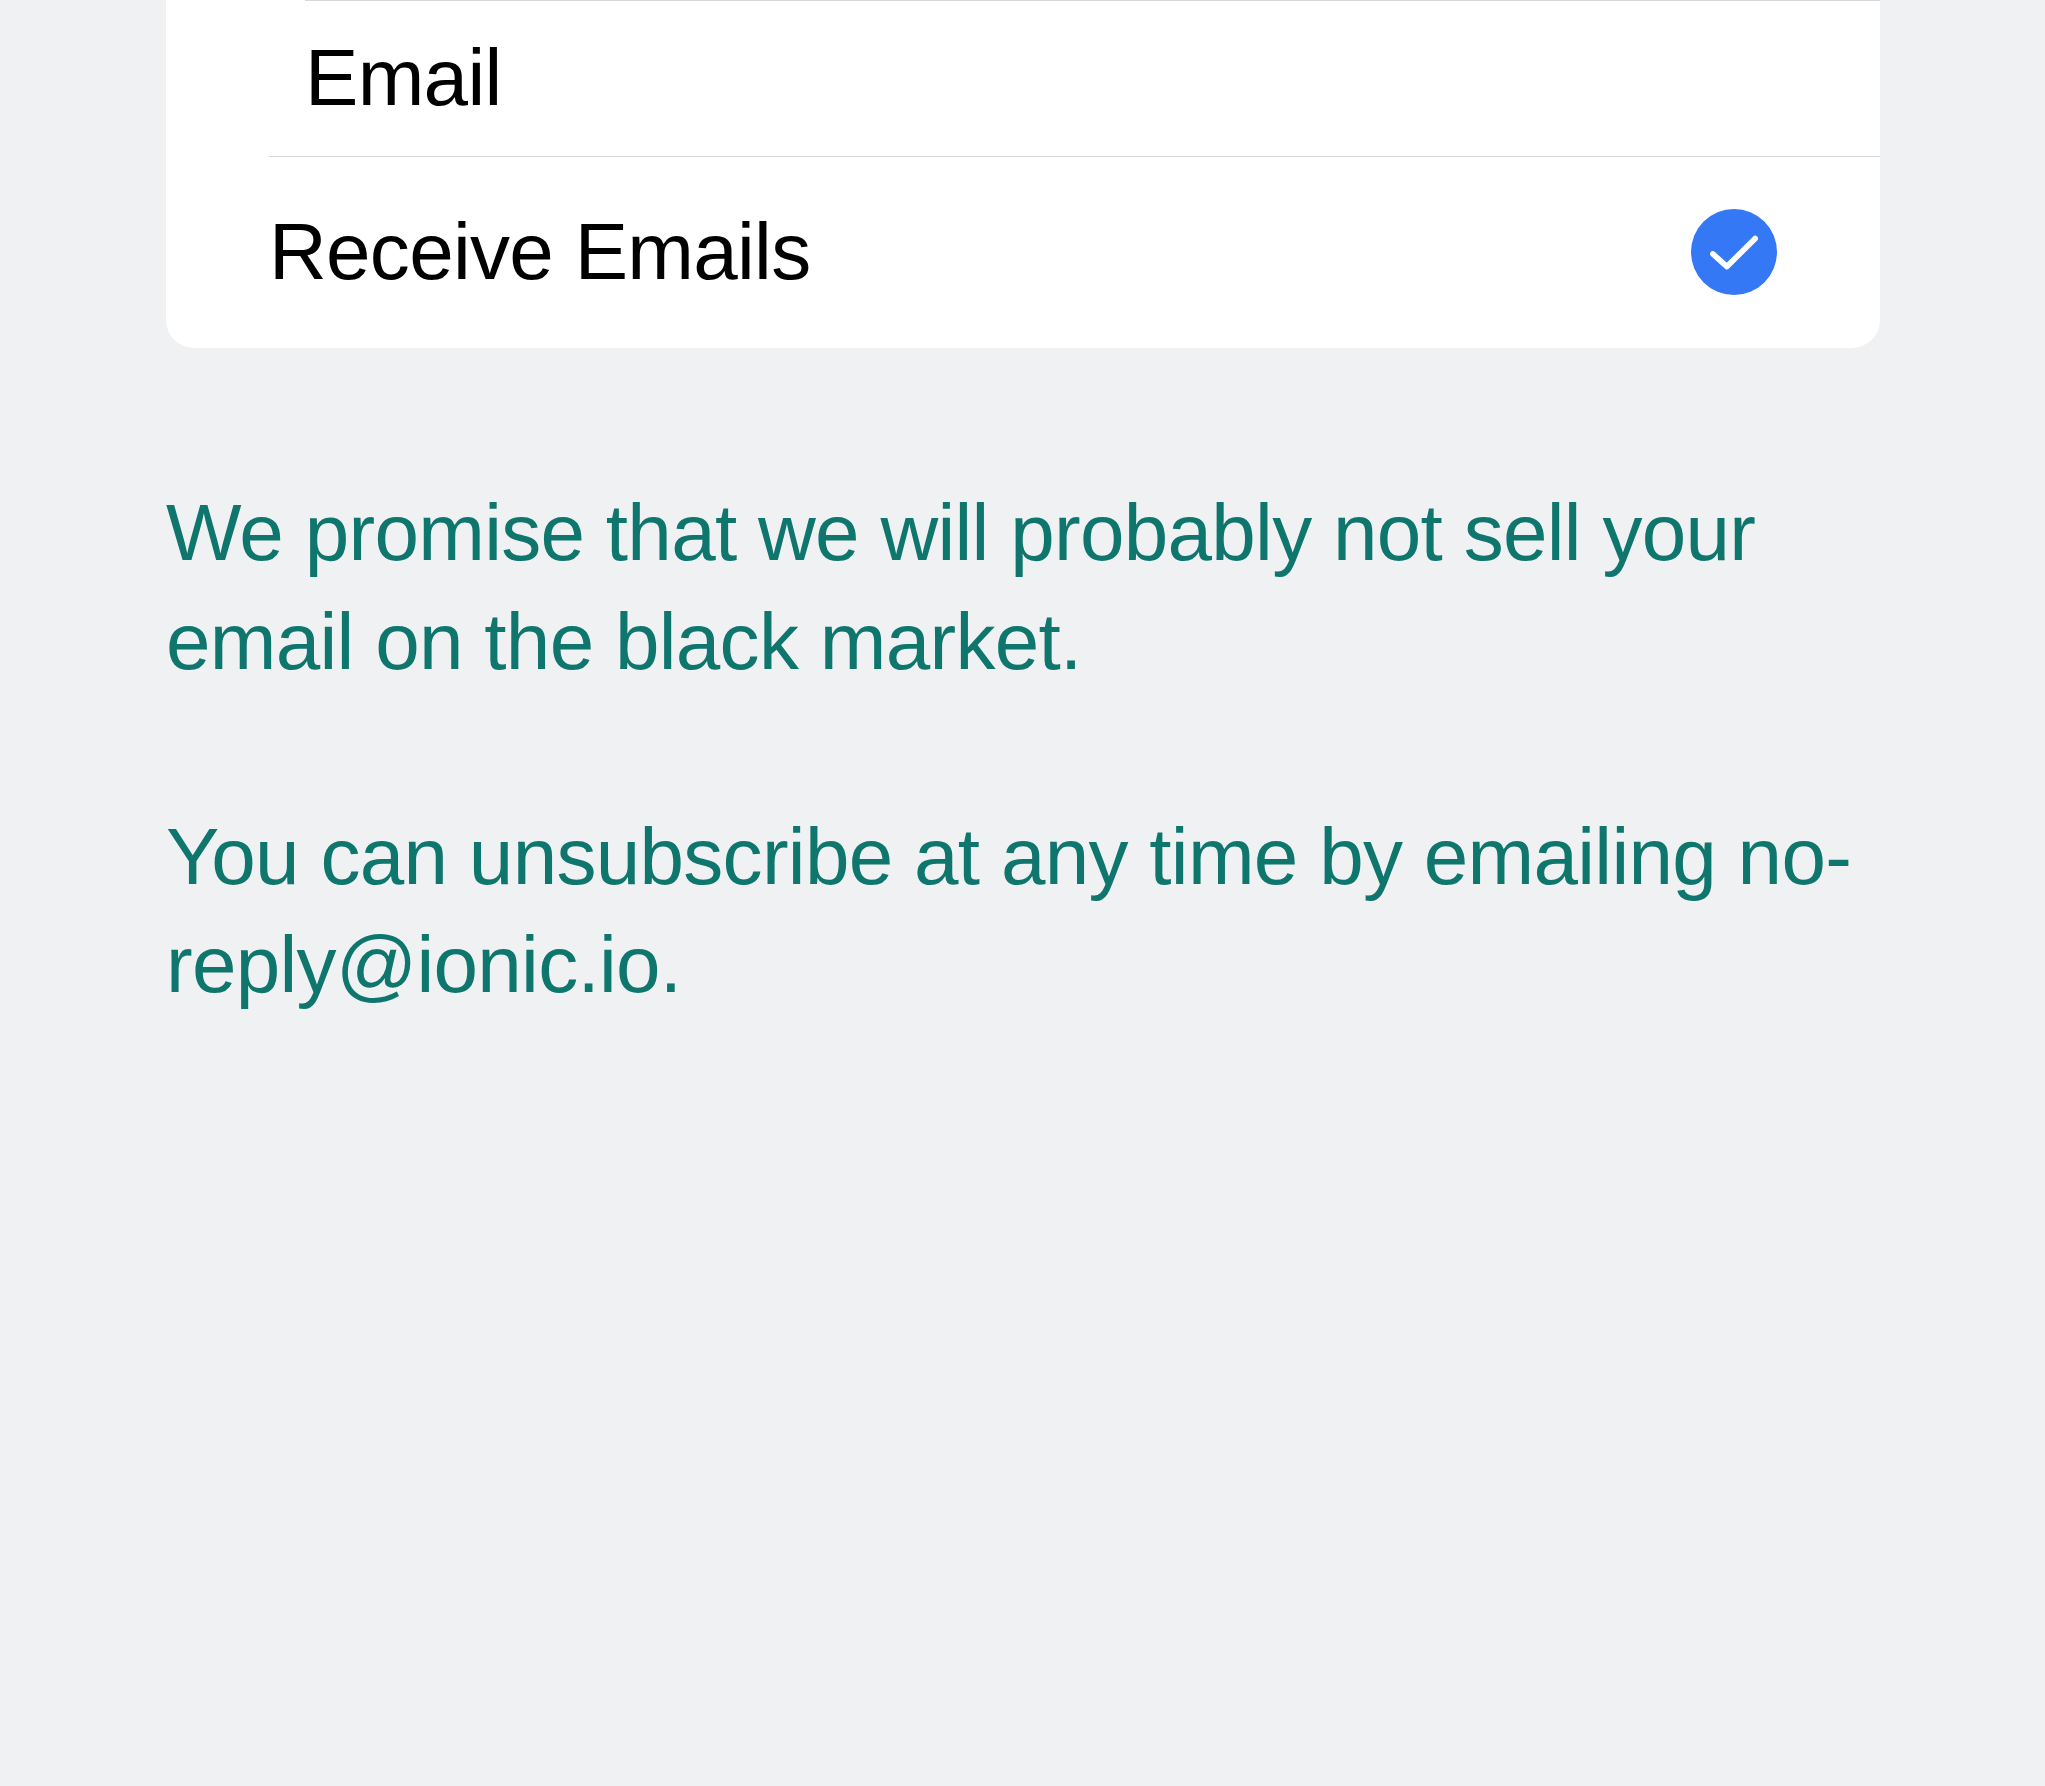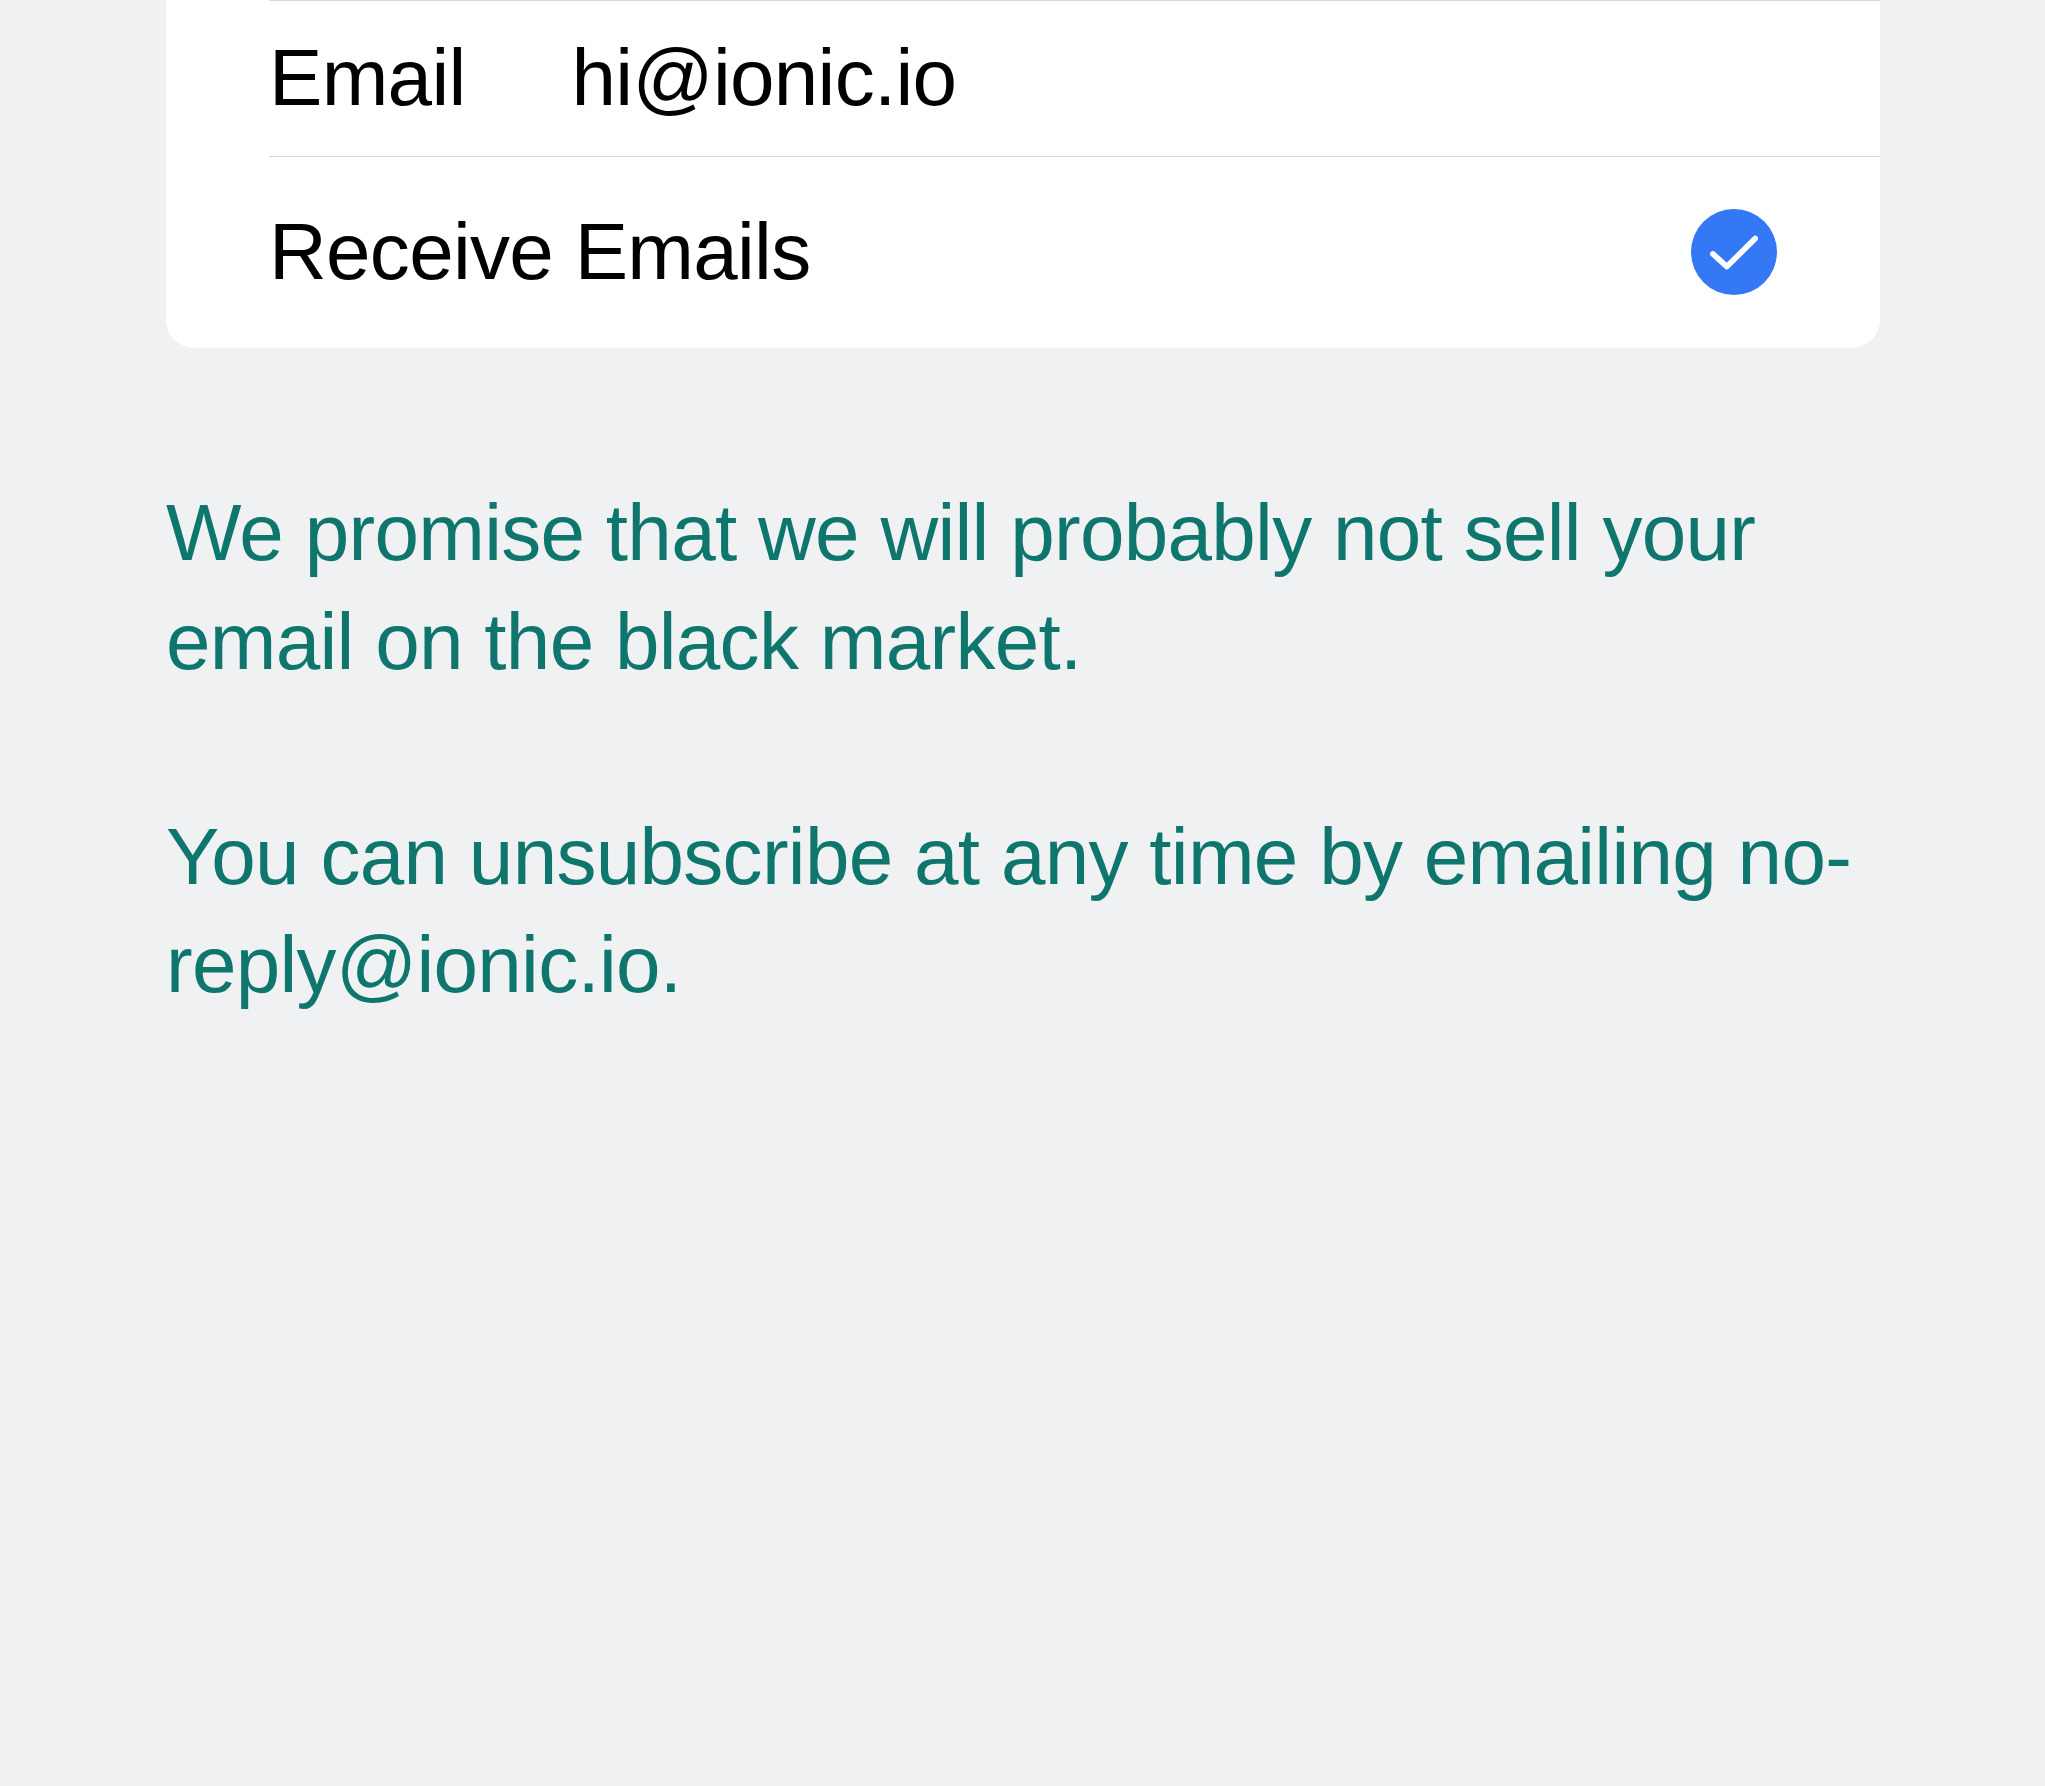--- a/index.html
+++ b/index.html
@@ -67,20 +67,21 @@
       margin-right: 103px;
     }
 
     .checkbox-circle svg {
       width: 48px;
       height: 37px;
     }
 
     .row-email {
       height: 156px;
+      margin-left: 36px;
     }
 
     .row-receive {
       height: 192px;
     }
 
     .footer-text {
       padding: 131px 166px 0 166px;
       font-size: 80px;
       font-weight: 400;
@@ -98,21 +99,20 @@
     }
   </style>
 </head>
 <body>
 
 <div class="card">
 
   <div class="list-row row-email">
     <div class="list-row-divider"></div>
     <span class="list-row-label">Email</span>
-    <span class="list-row-value">hi@ionic.io</span>
   </div>
 
   <div class="list-row row-receive">
     <div class="list-row-divider"></div>
     <span class="list-row-label">Receive Emails</span>
     <div class="checkbox-circle">
       <svg viewBox="0 0 68 52">
         <path d="M 4 28 L 24 46 L 64 6" stroke="#ffffff" stroke-width="8" fill="none" stroke-linecap="round" stroke-linejoin="round"></path>
       </svg>
     </div>

